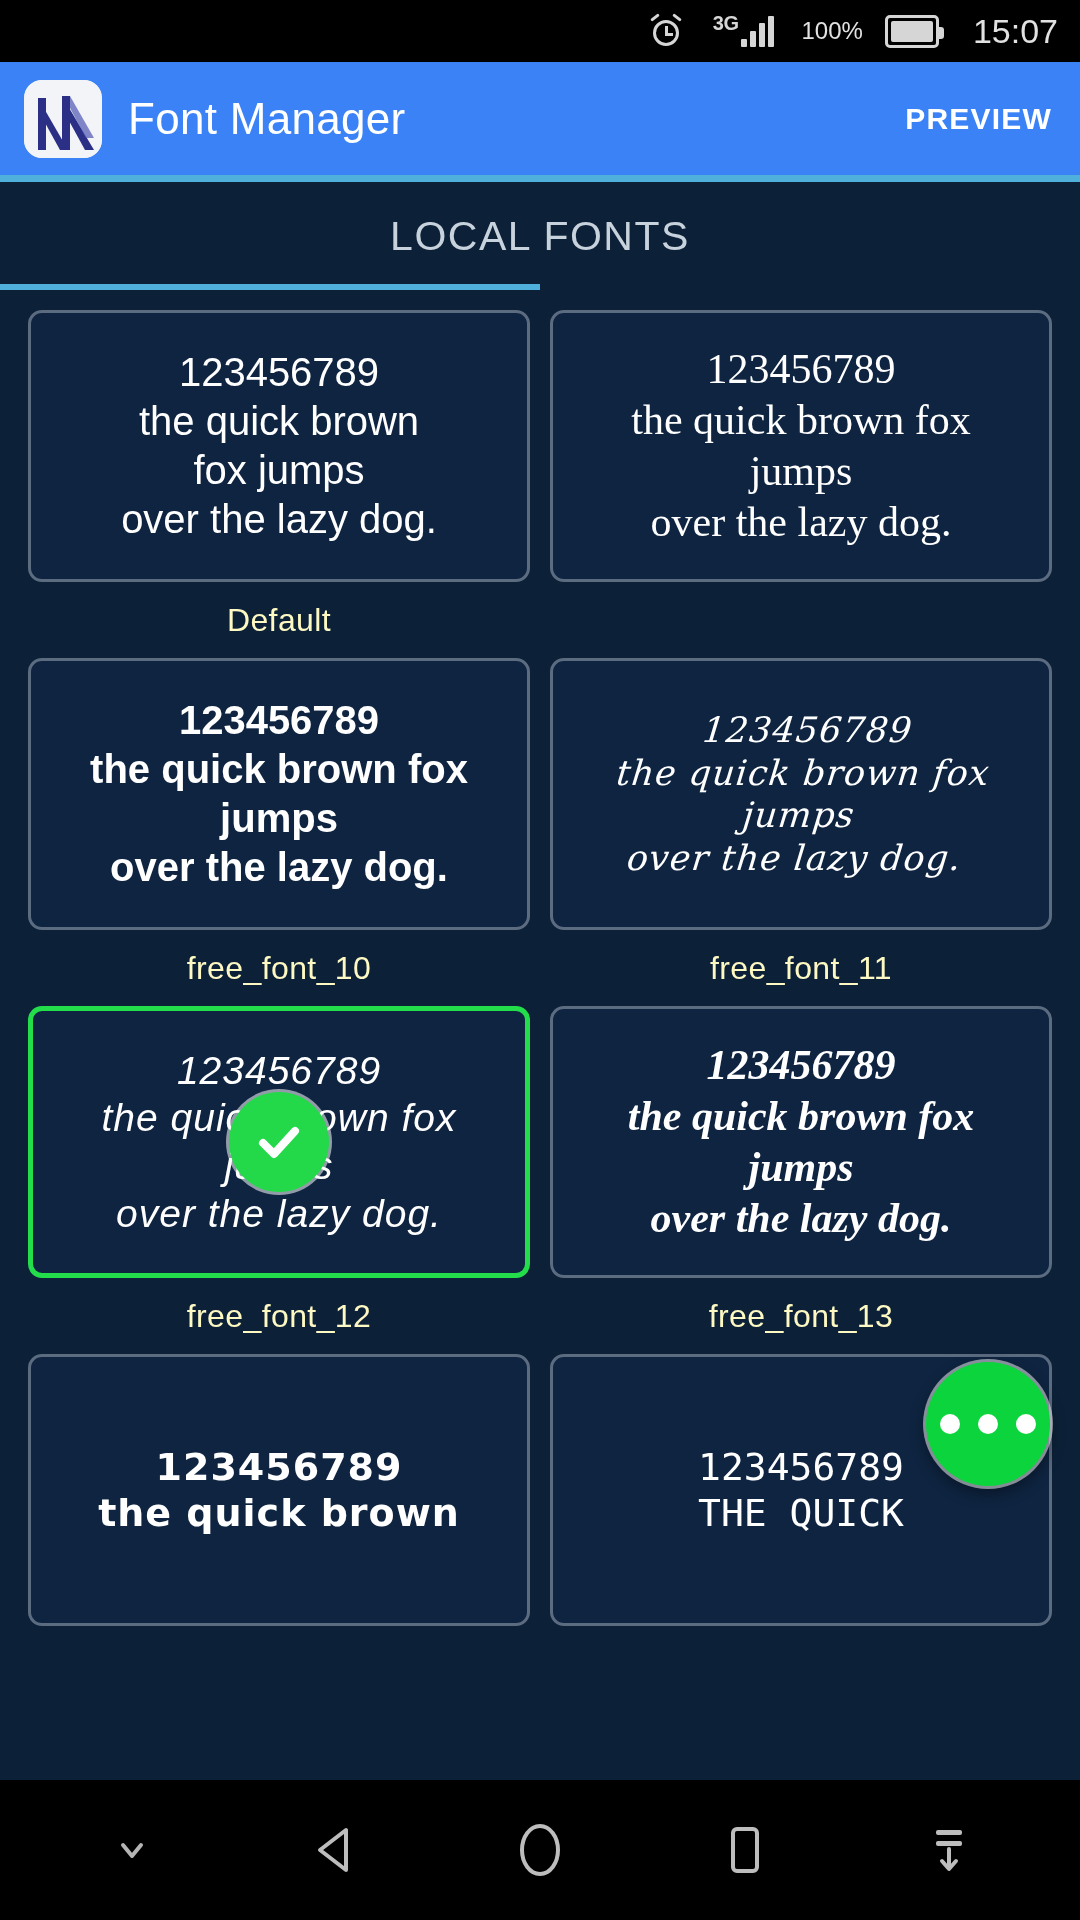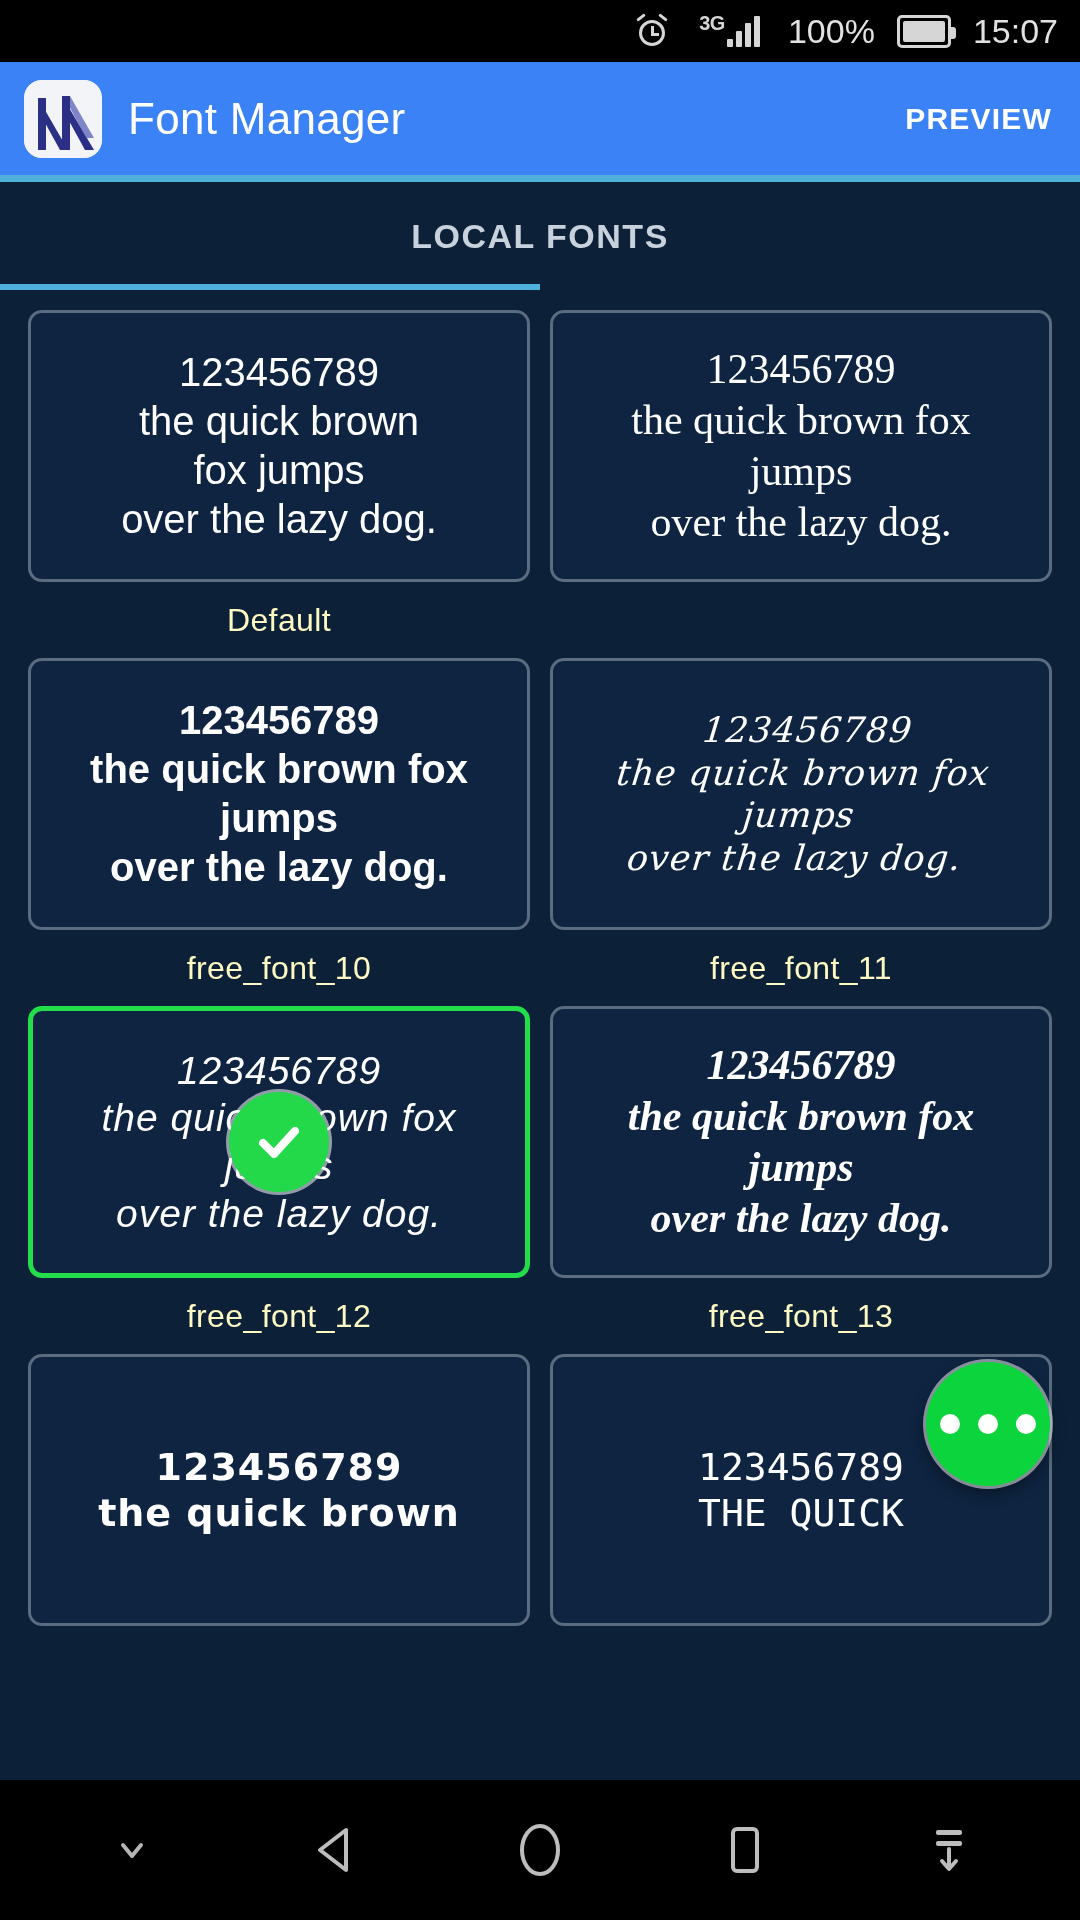--- a/index.html
+++ b/index.html
@@ -30,31 +30,31 @@
   .sb-net { display:flex; align-items:flex-end; margin-right:12px; height:40px; }
   .sb-3g { font-size:20px; font-weight:bold; color:#D6D6D6; line-height:1;
            align-self:flex-start; margin-top:2px; letter-spacing:-0.5px;}
   .sb-bars { display:flex; align-items:flex-end; gap:3px; margin-left:2px; margin-bottom:4px;}
   .sb-bars i { display:block; width:6px; background:#D6D6D6; border-radius:1px; }
   .sb-bars i:nth-child(1){ height:8px; }
   .sb-bars i:nth-child(2){ height:16px; }
   .sb-bars i:nth-child(3){ height:24px; }
   .sb-bars i:nth-child(4){ height:31px; }
 
-  .sb-batt-text { font-size:34px; color:#E2E2E2; margin-right:6px; letter-spacing:0px; }
+  .sb-batt-text { font-size:24px; color:#E2E2E2; margin-right:6px; letter-spacing:0px; }
   .sb-batt {
     width:54px; height:33px; border:3px solid #D6D6D6; border-radius:5px;
     position:relative; margin-right:4px;
   }
   .sb-batt::after {
     content:""; position:absolute; right:-8px; top:9px; width:5px; height:12px;
     background:#D6D6D6; border-radius:0 3px 3px 0;
   }
   .sb-batt .fill { position:absolute; left:3px; top:3px; right:3px; bottom:3px; background:#D6D6D6; border-radius:2px;}
-  .sb-time { font-size:34px; color:#E2E2E2; margin-left:2px; }
+  .sb-time { font-size:34px; color:#E2E2E2; margin-left:14px; }
 
   
   .toolbar {
     position:absolute; top:62px; left:0; width:1080px; height:113px;
     background:#3b82f6; display:flex; align-items:center; padding:0 24px;
   }
   .app-logo {
     width:78px; height:78px; border-radius:18px; background:#F2F3F7;
     position:relative; overflow:hidden; flex:0 0 auto;
   }
@@ -67,21 +67,21 @@
   }
   .toolbar-divider { position:absolute; top:175px; left:0; width:1080px; height:7px; background:#4FB0DC; }
 
   
   .tabs {
     position:absolute; top:182px; left:0; width:1080px; height:108px;
     background:#0C2138; display:flex;
   }
   .tab {
     flex:1 1 50%; display:flex; align-items:center; justify-content:center;
-    color:#C8D2DC; font-size:34px; font-weight:bold; letter-spacing:1.5px;
+    color:#C8D2DC; font-size:41px; font-weight:normal; letter-spacing:1.5px;
     cursor:pointer; position:relative;
   }
   .tab.inactive { color:#BCC7D2; }
   .tab-indicator {
     position:absolute; top:284px; left:0; width:540px; height:6px; background:#4FB0DC;
   }
 
   
   .content {
     position:absolute; top:290px; left:0; width:1080px; height:1490px;

